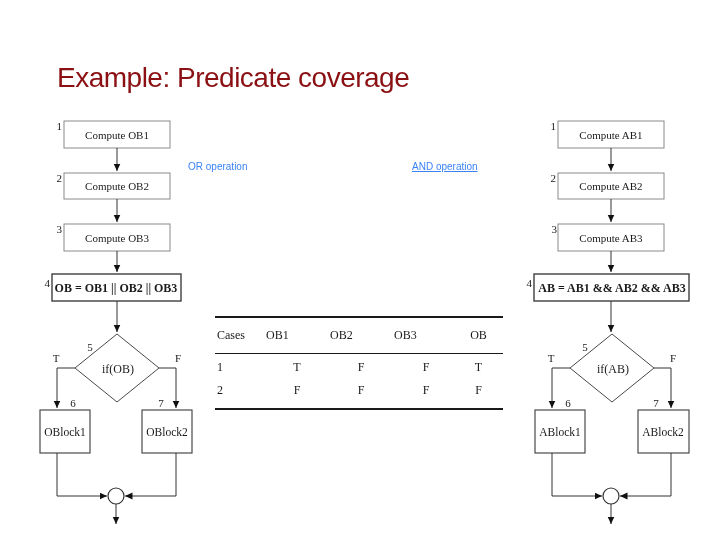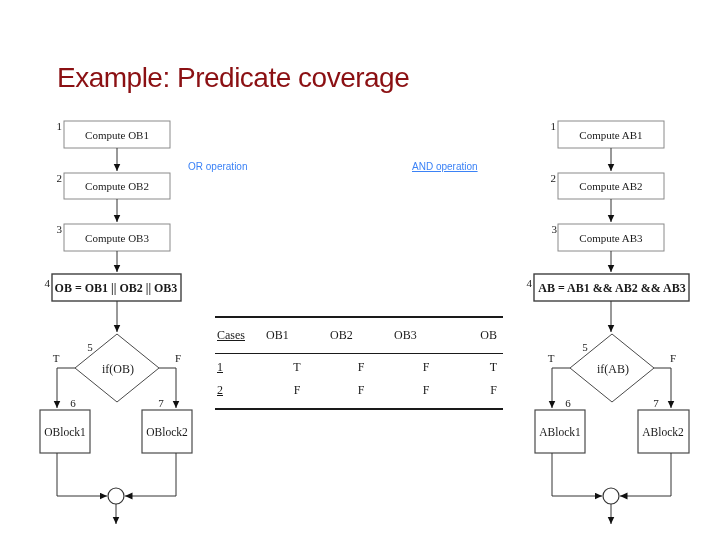--- a/index.html
+++ b/index.html
@@ -44,22 +44,22 @@
     border-collapse:collapse;width:288px;
     font-family:"Liberation Serif", serif;font-size:12px;color:#1a1a1a;
     border-top:2px solid #1a1a1a;border-bottom:2px solid #1a1a1a;
   }
   table.truth-table thead th{
     font-weight:normal;height:33px;
     border-bottom:1px solid #1a1a1a;
     text-align:left;vertical-align:middle;
   }
   table.truth-table td{height:21px;text-align:center;vertical-align:middle;}
-  table.truth-table .col-first{text-align:left;padding-left:2px;text-decoration:underline;}
-  table.truth-table .col-last{text-align:right;padding-right:6px;}
+  table.truth-table .col-first{text-align:left;padding-left:2px;}
+  table.truth-table .col-last{text-align:center;padding-right:6px;}
   table.truth-table tbody tr:first-child td{padding-top:3px;}
   table.truth-table tbody tr:last-child td{padding-bottom:7px;}
 </style>
 </head>
 <body>
 
 <div class="slide-title">Example: Predicate coverage</div>
 
 <div class="op-heading or">OR operation</div>
 <div class="op-heading and">AND operation</div>

